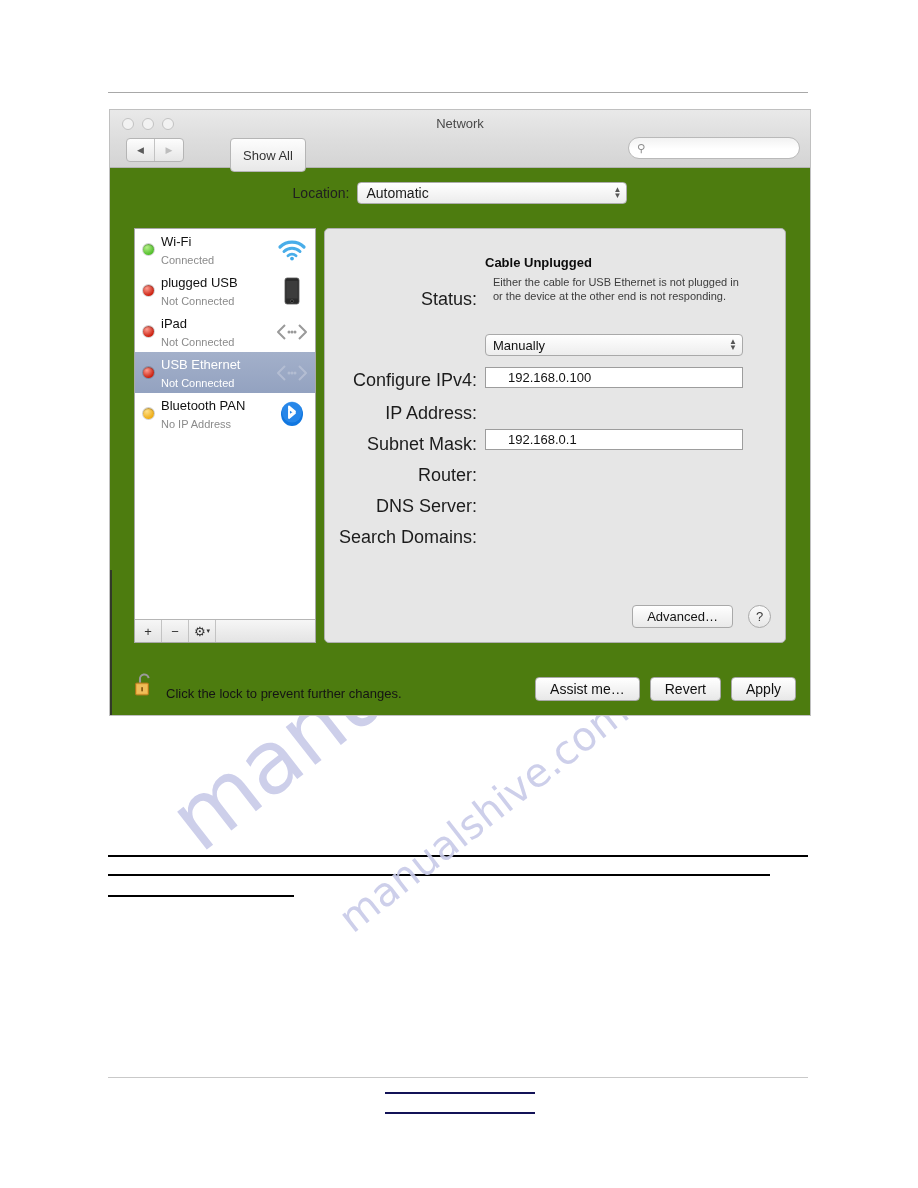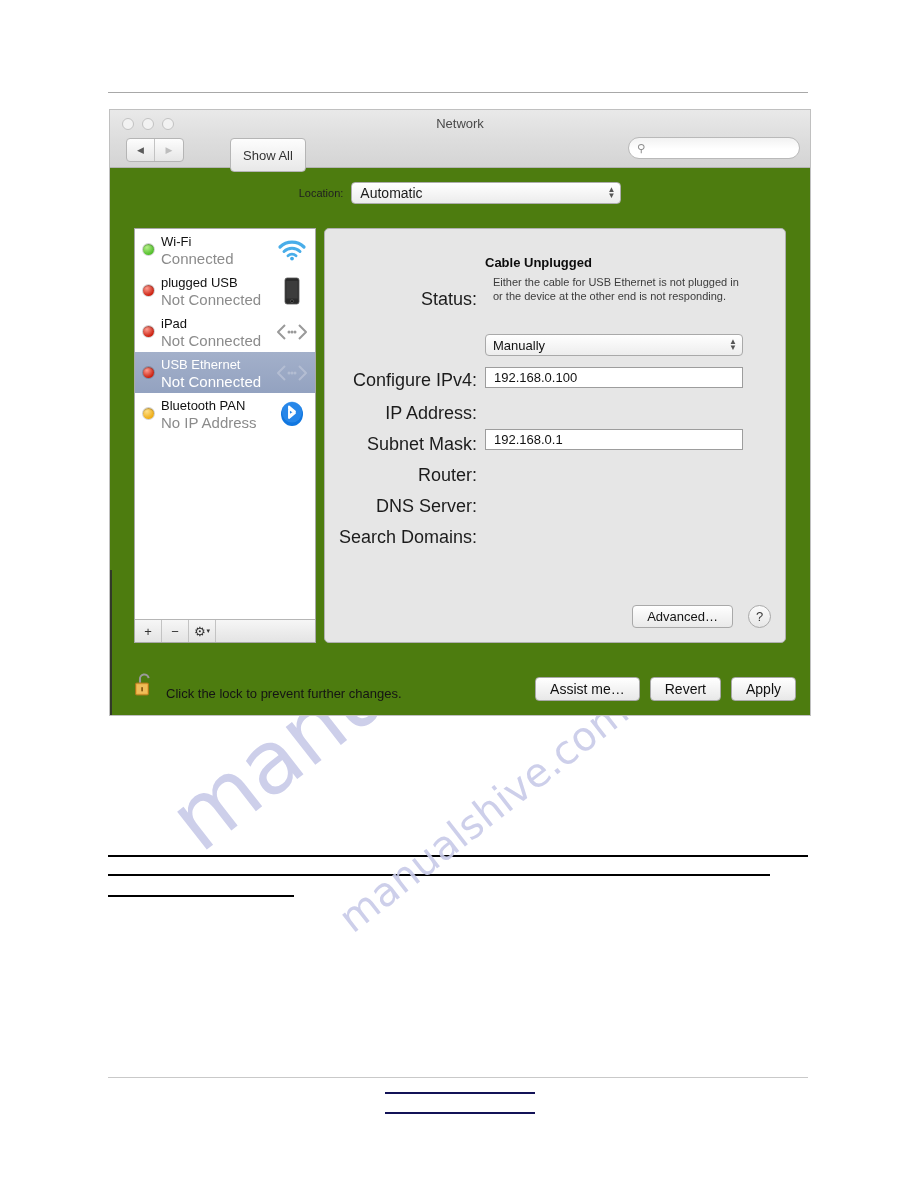--- a/index.html
+++ b/index.html
@@ -94,21 +94,21 @@
   #search-input{
     border:0;outline:0;background:transparent;flex:1;height:18px;
     font-size:12px;font-family:inherit;margin-left:4px;margin-right:8px;color:#333;
   }
 
   
   #location-row{
     position:absolute;left:0;top:58px;width:100%;height:50px;
     display:flex;align-items:center;justify-content:center;gap:8px;
   }
-  #location-label{font-size:11px;color:#202020;}
+  #location-label{font-size:14px;color:#202020;}
   #location-select{
     width:270px;height:22px;box-sizing:border-box;
     border:1px solid #adadad;border-radius:4px;
     background:linear-gradient(to bottom,#ffffff,#ececec);
     display:flex;align-items:center;position:relative;
     box-shadow:0 1px 0 rgba(255,255,255,.9) inset;
   }
   #location-value{font-size:14px;color:#1a1a1a;margin-left:8px;}
   .stepper{
     position:absolute;right:5px;top:50%;transform:translateY(-50%);
@@ -131,21 +131,21 @@
   }
   .dot{
     width:11px;height:11px;border-radius:50%;flex:0 0 auto;margin-right:7px;
     box-shadow:0 1px 1px rgba(0,0,0,.25) inset,0 0 0 1px rgba(0,0,0,.18);
   }
   .dot.green{background:radial-gradient(circle at 35% 30%,#b6f08a,#53bf2c 70%);}
   .dot.red{background:radial-gradient(circle at 35% 30%,#ff9d91,#cc2211 70%);}
   .dot.yellow{background:radial-gradient(circle at 35% 30%,#ffe08a,#efae18 70%);}
   .svc-text{flex:1;min-width:0;}
   .svc-name{font-size:13px;color:#111;line-height:15px;}
-  .svc-status{font-size:15px;color:#8b8b8b;line-height:13px;}
+  .svc-status{font-size:11px;color:#8b8b8b;line-height:13px;}
   .svc.selected .svc-name,.svc.selected .svc-status{color:#ffffff;}
   .svc-icon{width:34px;height:30px;flex:0 0 auto;display:flex;align-items:center;justify-content:center;}
 
   #sidebar-footer{
     height:22px;border-top:1px solid #b6b6b6;
     background:linear-gradient(to bottom,#f6f6f6,#e4e4e4);
     display:flex;align-items:stretch;
   }
   .sb-btn{
     width:26px;display:flex;align-items:center;justify-content:center;
@@ -179,21 +179,21 @@
   }
   #ipv4-value{font-size:13px;color:#111;margin-left:7px;}
   .txt-row{left:0;width:100%;}
   .txt-field{
     width:258px;height:21px;box-sizing:border-box;
     border:1px solid #9d9d9d;background:#ffffff;
     display:flex;align-items:center;
   }
   .txt-field input{
     border:0;outline:0;background:transparent;width:100%;height:17px;
-    font-size:13px;font-family:inherit;color:#111;margin-left:6px;
+    font-size:13px;font-family:inherit;color:#111;margin-left:20px;
   }
   #ip-row{top:138px;}
   #mask-row{top:169px;}
   #router-row{top:200px;}
   #dns-row{top:231px;justify-content:flex-end;}
   #search-dom-row{top:262px;}
 
   #advanced-btn{
     position:absolute;right:52px;bottom:14px;height:23px;padding:0 14px;
     display:flex;align-items:center;justify-content:center;

